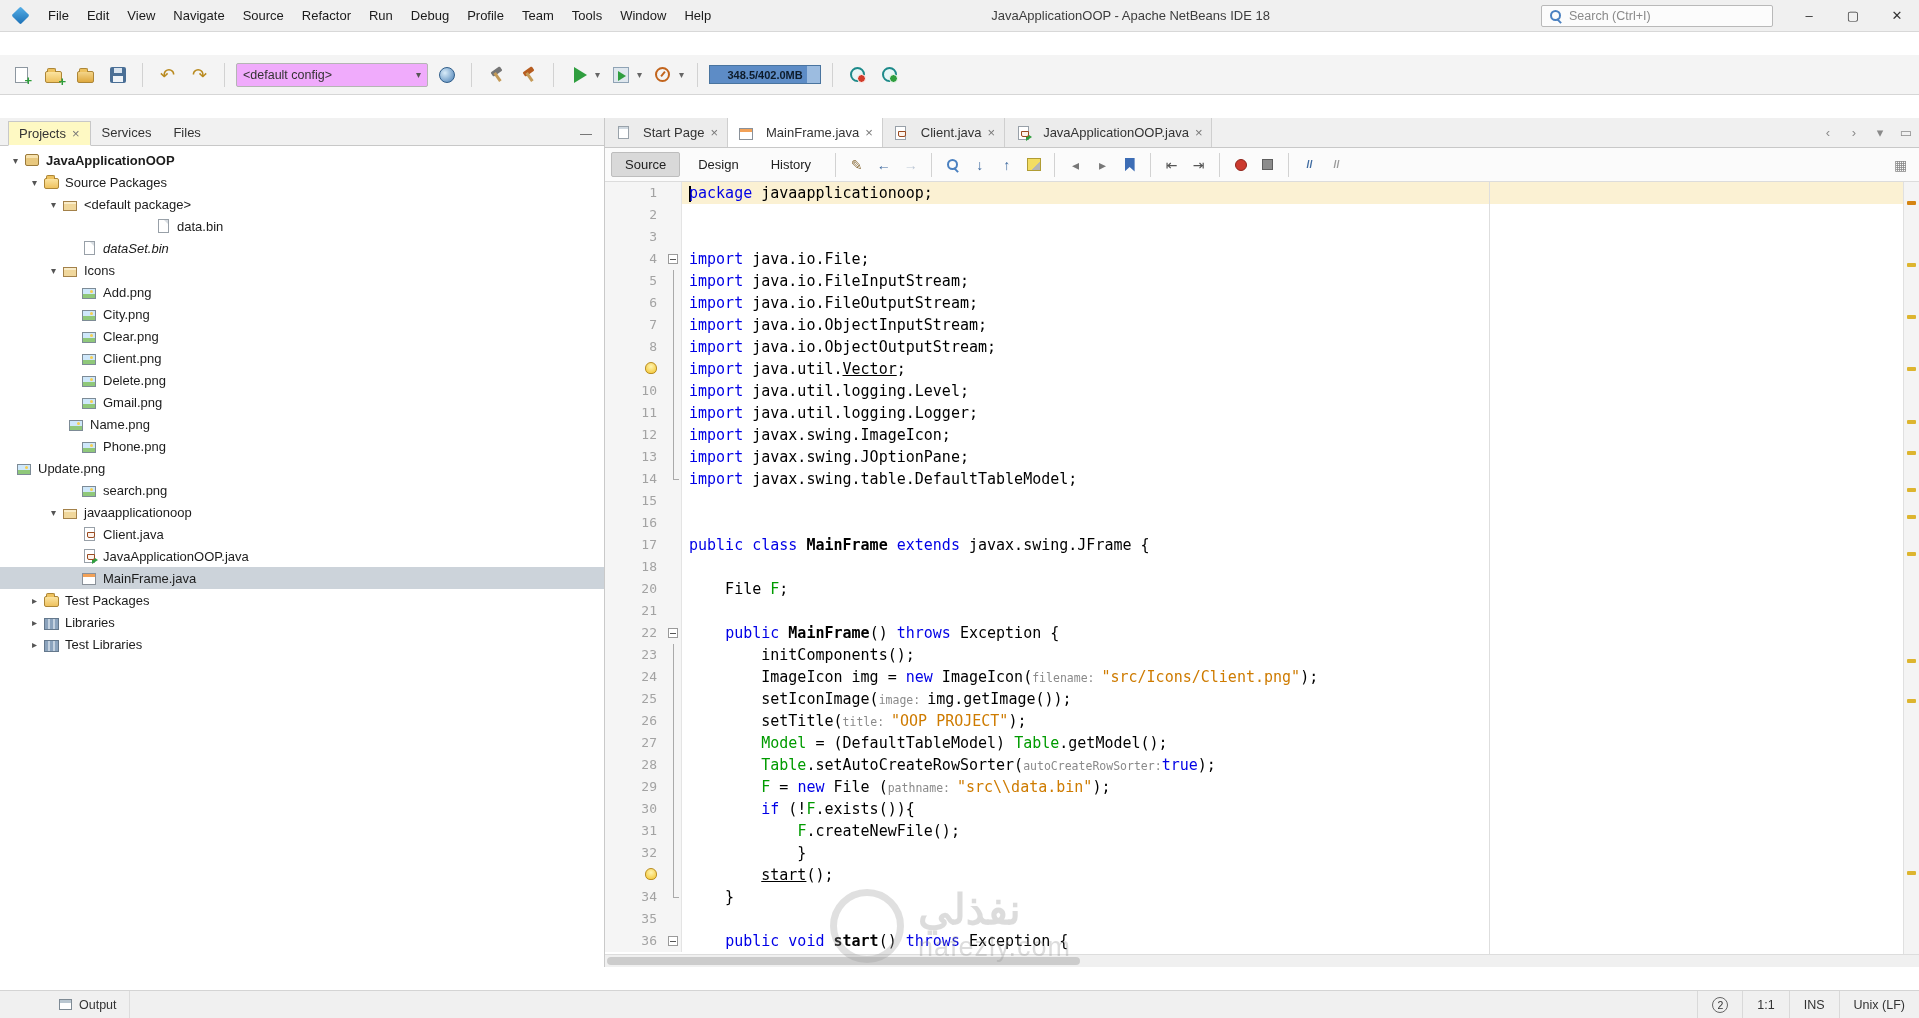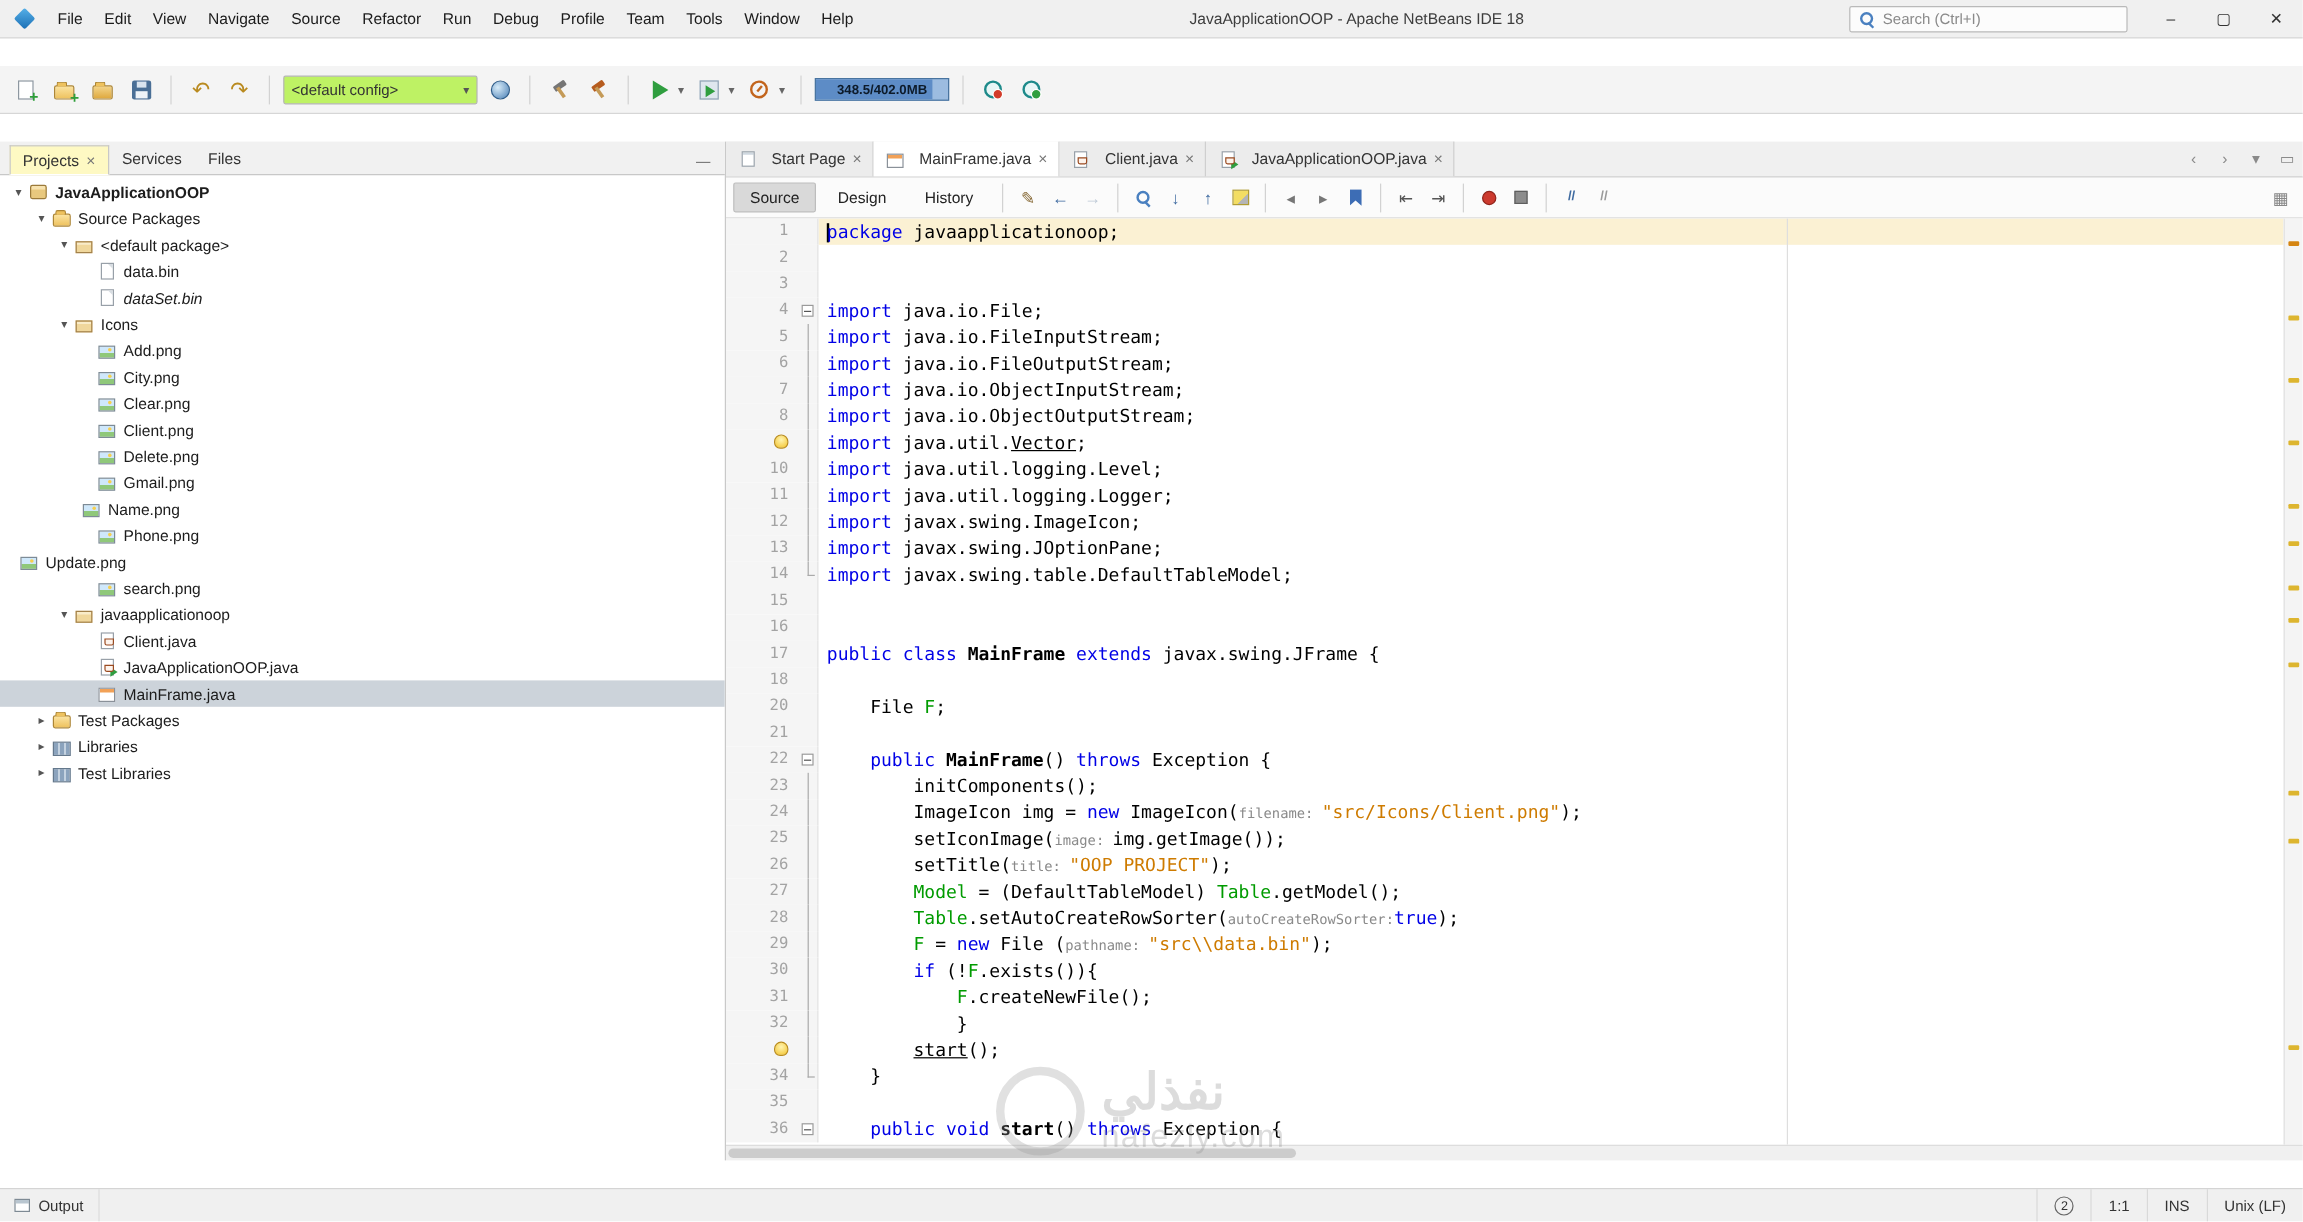--- a/index.html
+++ b/index.html
@@ -19,21 +19,21 @@
   .search-ph { font-size:12.5px; color:#8a8a8a; }
   .win-controls { display:flex; height:100%; flex:none; }
   .winbtn { width:44px; height:100%; display:flex; align-items:center; justify-content:center; font-size:13px; color:#333; }
 
   
   .toolbar { height:40px; background:#f4f4f4; border-bottom:1px solid #d6d6d6; display:flex; align-items:center; padding:0 8px; gap:5px; flex:none; }
   .tsep { width:1px; height:24px; background:#d2d2d2; margin:0 6px; flex:none; }
   .tbtn { width:27px; height:27px; display:flex; align-items:center; justify-content:center; border-radius:3px; flex:none; }
   .glyph { font-size:18px; line-height:1; color:#555; }
   .dd-arrow { font-size:10px; color:#666; margin:0 2px 0 -2px; }
-  .combo { width:162px; height:24px; background:#bef264; border:1px solid #b5b5b5; border-radius:2px; display:flex; align-items:center; padding:0 6px; gap:4px; }
+  .combo { width:192px; height:24px; background:#f0abfc; border:1px solid #b5b5b5; border-radius:2px; display:flex; align-items:center; padding:0 6px; gap:4px; }
   .combo-text { flex:1; font-size:12.5px; color:#333; white-space:nowrap; overflow:hidden; }
   .combo-arrow { font-size:10px; color:#555; }
   .membar { position:relative; width:112px; height:19px; background:#9cbce0; border:1px solid #49749f; overflow:hidden; flex:none; }
   .memfill { position:absolute; left:0; top:0; bottom:0; background:#5d8cc6; }
   .memtext { position:absolute; inset:0; display:flex; align-items:center; justify-content:center; font-size:11px; font-weight:bold; color:#0d1b2a; }
 
   
   .ic-newfile { width:13px; height:16px; background:#fff; border:1px solid #8d97a0; position:relative; }
   .ic-newfile::after { content:"+"; position:absolute; right:-5px; bottom:-6px; color:#2e9e3a; font-weight:bold; font-size:13px; }
   .cfolder, .ic-folderplus, .ic-folderopen, .ic-srcroot, .ic-folder { width:17px; height:12px; background:linear-gradient(#fbe3a0,#eec25f); border:1px solid #ad8636; border-radius:2px; position:relative; margin-top:4px; }
@@ -130,21 +130,21 @@
   .tk-b { font-weight:bold; }
   .tk-ul { text-decoration:underline; }
   .bulb { width:12px; height:12px; border-radius:50% 50% 42% 42%; background:radial-gradient(circle at 50% 35%,#fff4b0,#f3c32c); border:1px solid #b98c1f; display:inline-block; margin-top:4px; }
   .margin-line { position:absolute; left:884px; top:0; bottom:0; width:1px; background:#dedede; }
   .error-stripe { position:absolute; right:0; top:0; bottom:0; width:16px; background:#f4f4f4; border-left:1px solid #e0e0e0; }
   .smark { position:absolute; right:3px; width:9px; height:4px; border-radius:1px; }
   .hscroll { height:13px; background:#f0f0f0; border-top:1px solid #ddd; position:relative; flex:none; }
   .hthumb { position:absolute; left:2px; top:2px; bottom:2px; width:36%; background:#cccccc; border-radius:5px; }
 
   
-  .statusbar { height:28px; background:#f0f0f0; border-top:1px solid #d4d4d4; display:flex; align-items:stretch; flex:none; font-size:12.5px; color:#333; }
+  .statusbar { height:28px; background:#f0f0f0; border-top:1px solid #d4d4d4; display:flex; align-items:stretch; flex:none; font-size:12.5px; color:#333;padding-left:47px; }
   .out-btn { display:flex; align-items:center; gap:7px; padding:0 12px; border-right:1px solid #dcdcdc; }
   .ic-outwin { width:13px; height:11px; background:#fff; border:1px solid #7e8a94; box-shadow:inset 0 3px 0 #b9c6d0; }
   .sb-spacer { flex:1; }
   .sb-cell { display:flex; align-items:center; justify-content:center; padding:0 14px; border-left:1px solid #d9d9d9; }
   .notif { width:16px; height:16px; border:1.5px solid #666; border-radius:50%; display:flex; align-items:center; justify-content:center; font-size:10.5px; color:#333; }
 
   
   .watermark { position:absolute; left:830px; top:888px; display:flex; align-items:center; gap:14px; opacity:.3; pointer-events:none; z-index:6; color:#8e8e8e; }
   .wm-circle { width:74px; height:74px; border:7px solid #9a9a9a; border-radius:50%; }
   .wm-l1 { font-size:42px; font-weight:bold; line-height:1.05; }
@@ -279,21 +279,21 @@
             </span>
             <span class="tlabel">Source Packages</span>
           </div>
           <div class="trow" style="padding-left: 46px;">
             <span class="tarrow">▾</span>
             <span class="tico">
               <span class="ic-package"></span>
             </span>
             <span class="tlabel">&lt;default package&gt;</span>
           </div>
-          <div class="trow" style="padding-left: 65px;">
+          <div class="trow" style="padding-left: 99px; margin-left: 40px;">
             <span class="tarrow"></span>
             <span class="tico">
               <span class="ic-file"></span>
             </span>
             <span class="tlabel">data.bin</span>
           </div>
           <div class="trow" style="padding-left: 65px; font-style: italic;">
             <span class="tarrow"></span>
             <span class="tico">
               <span class="ic-file"></span>

